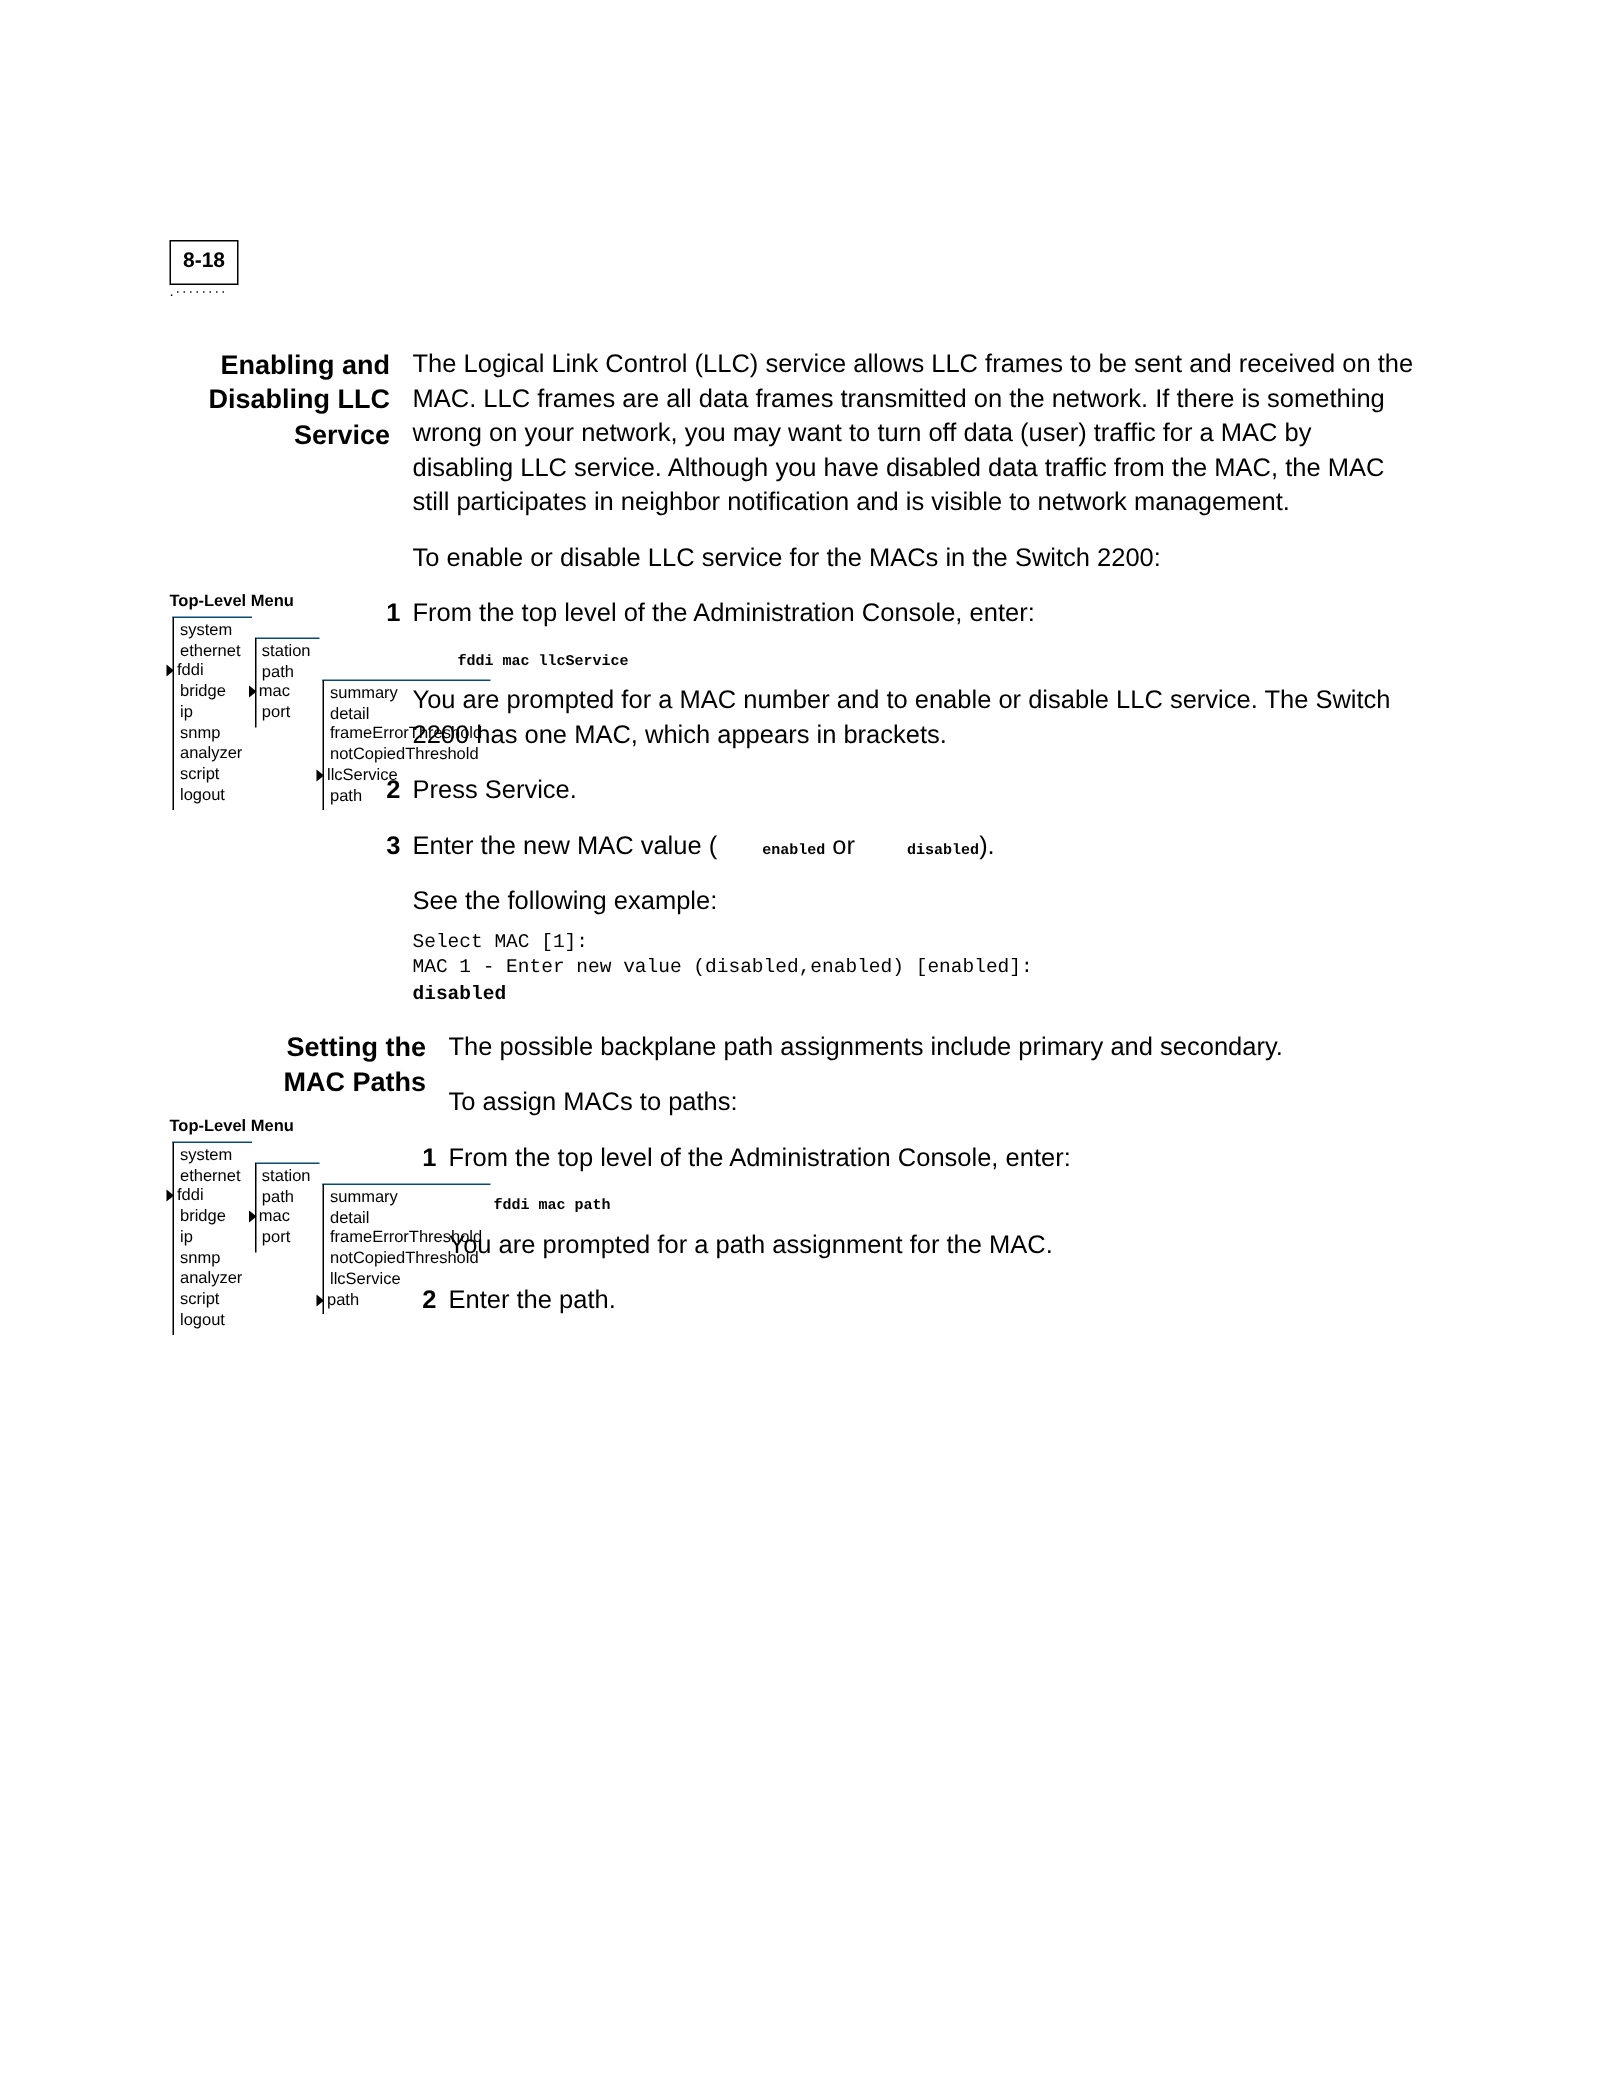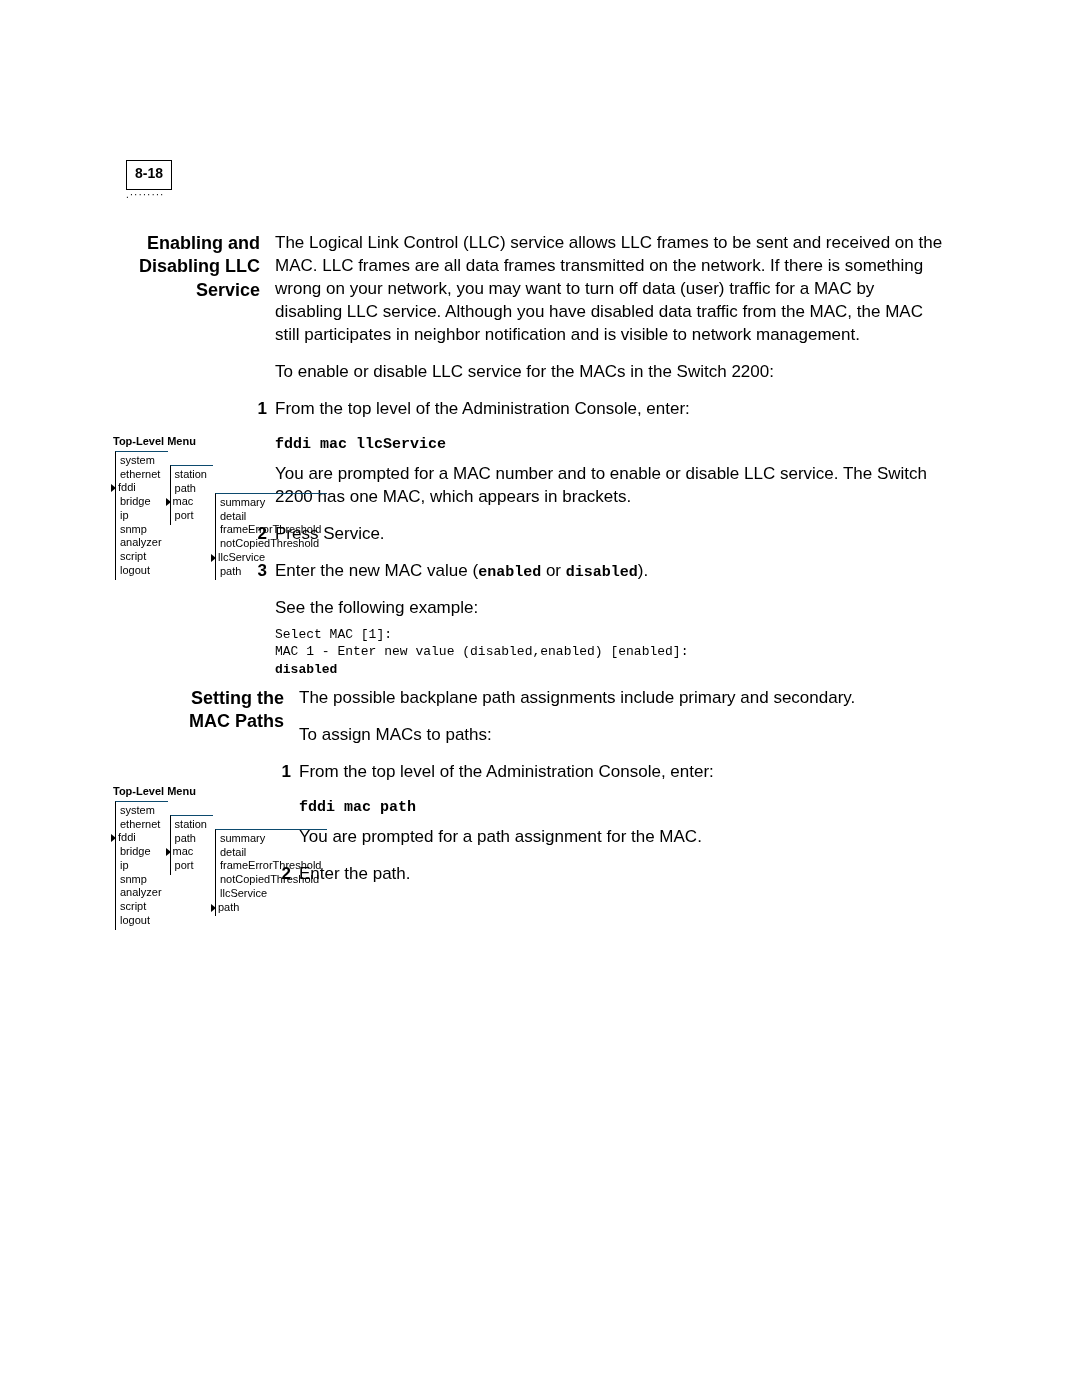--- a/index.html
+++ b/index.html
@@ -13,21 +13,21 @@
   }
   .page {
     position: relative;
     width: 1080px;
     height: 1397px;
     box-sizing: border-box;
   }
   .header {
     position: absolute;
     top: 160px;
-    left: 126px;
+    left: 113px;
     display: flex;
     align-items: center;
   }
   .page-num-box {
     border: 1px solid #000;
     padding: 4px 8px 8px 8px;
     font-weight: bold;
     font-size: 14px;
     position: relative;
   }
@@ -74,28 +74,28 @@
     font-weight: bold;
     margin-right: 8px;
     margin-left: -30px;
     flex-shrink: 0;
   }
   .step-content {
     flex: 1;
   }
   .mono-bold {
     font-family: "Courier New", Courier, monospace;
-    font-size: 15px;
-    font-weight: bold;
+    font-size: 10px;
+    font-weight: bold;
+    margin-left: 30px;
   }
   .menu-diagram {
     position: absolute;
     font-size: 11px;
     line-height: 1.25;
-    margin-top: 40px;
   }
   .menu-title {
     font-weight: bold;
     font-size: 11px;
     margin-bottom: 2px;
   }
   .menu-cols {
     position: relative;
     display: flex;
     align-items: flex-start;

